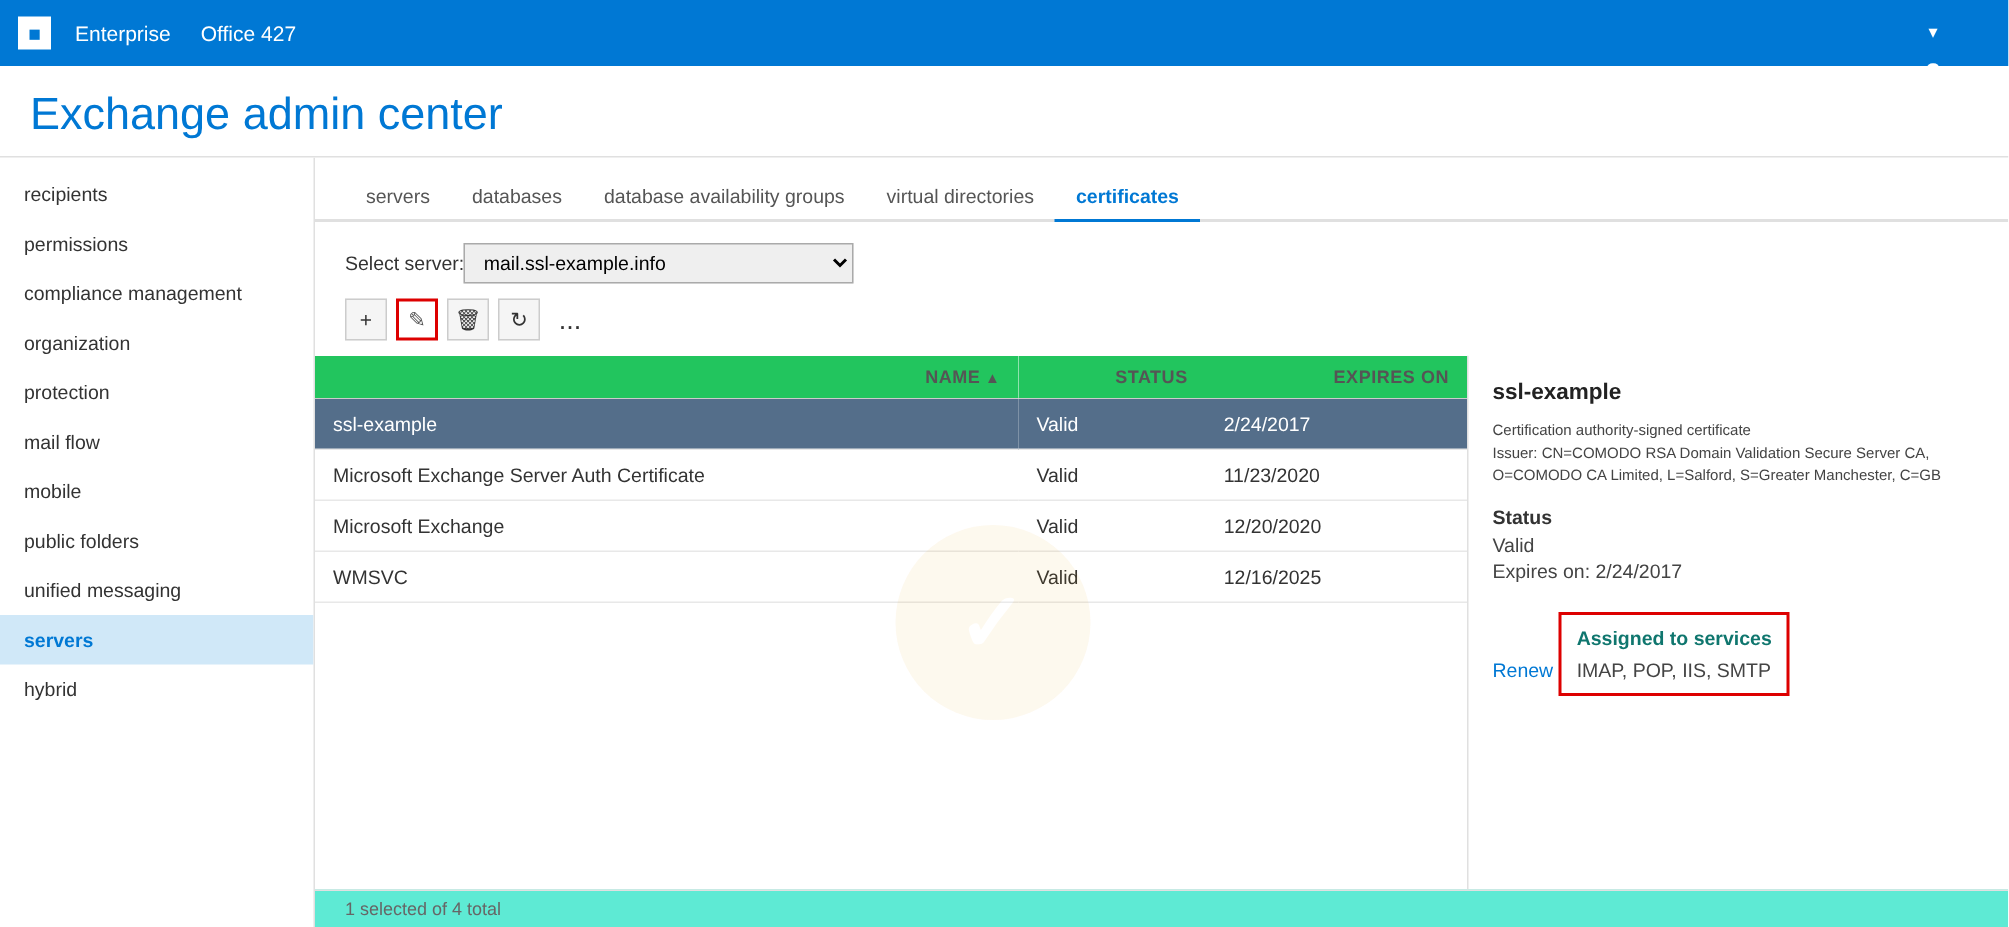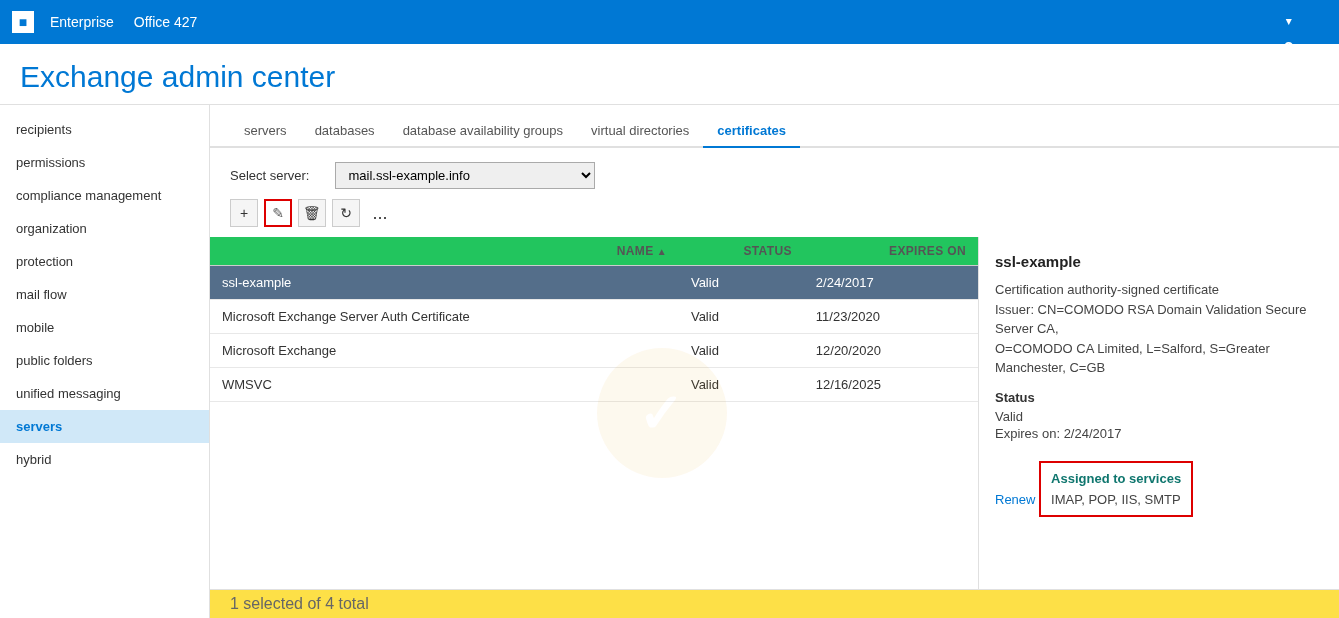--- a/index.html
+++ b/index.html
@@ -82,21 +82,21 @@
     }
     .tab.active { color: #0078d4; border-bottom: 2px solid #0078d4; font-weight: 600; }
 
     
     .toolbar-area {
       padding: 14px 20px 10px;
       display: flex;
       flex-direction: column;
       gap: 10px;
     }
-    .server-selector { display: flex; align-items: center; gap: 26px; }
+    .server-selector { display: flex; align-items: center; gap: 0; }
     .server-label { font-size: 13px; color: #333; }
     .server-select {
       border: 1px solid #aaa;
       padding: 4px 8px;
       font-size: 13px;
       width: 260px;
       cursor: pointer;
       appearance: auto;
     }
     .action-toolbar { display: flex; align-items: center; gap: 6px; }
@@ -142,41 +142,41 @@
 
     
     .detail-panel {
       width: 360px;
       min-width: 300px;
       padding: 16px;
       overflow-y: auto;
       font-size: 13px;
     }
     .detail-title { font-size: 15px; font-weight: 600; margin-bottom: 10px; color: #222; }
-    .detail-desc { color: #444; margin-bottom: 10px; line-height: 1.5; font-size: 13px; }
+    .detail-desc { color: #444; margin-bottom: 10px; line-height: 1.5; font-size: 10px; }
     .detail-section-label { font-size: 13px; font-weight: 600; color: #333; margin: 12px 0 4px; }
     .detail-value { color: #444; font-size: 13px; margin-bottom: 2px; }
     .detail-expires { color: #444; font-size: 13px; margin-bottom: 6px; }
     .detail-link { color: #0078d4; cursor: pointer; text-decoration: none; font-size: 13px; }
     .assigned-box {
       border: 2px solid #d00;
       padding: 8px 10px;
       margin-top: 14px;
       display: inline-block;
     }
     .assigned-label { font-size: 13px; font-weight: 600; color: #0f766e; margin-bottom: 6px; }
     .assigned-value { font-size: 13px; color: #444; }
 
     
     .status-bar {
       border-top: 1px solid #e0e0e0;
       padding: 5px 20px;
-      font-size: 16px;
+      font-size: 12px;
       color: #666;
-      background: #fde047;
+      background: #5eead4;
     }
 
     
     .watermark-container { position: relative; }
     .watermark {
       position: absolute;
       top: 50%;
       left: 40%;
       transform: translate(-50%, -50%);
       opacity: 0.12;

